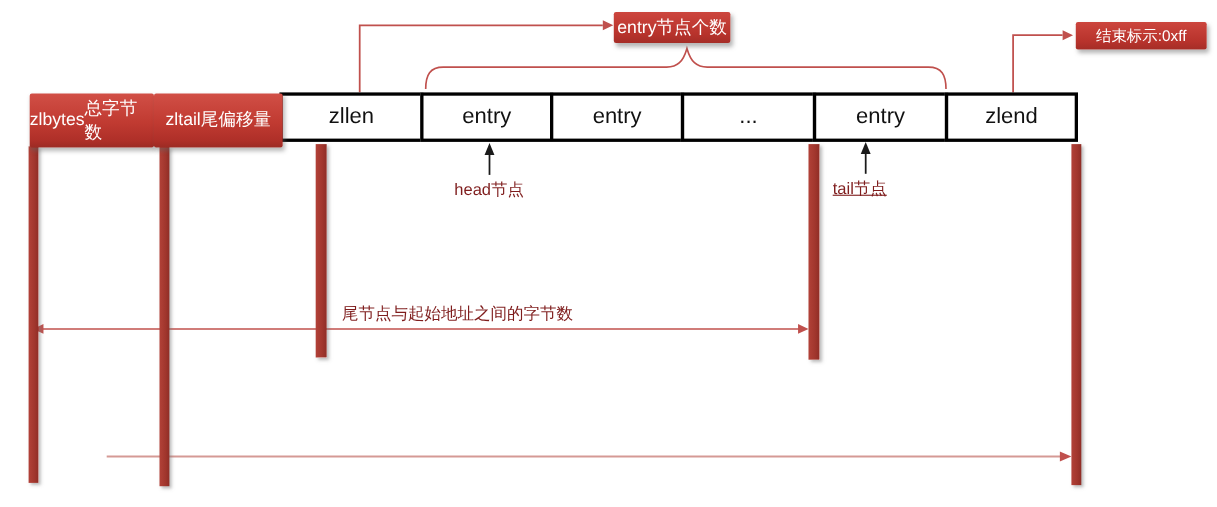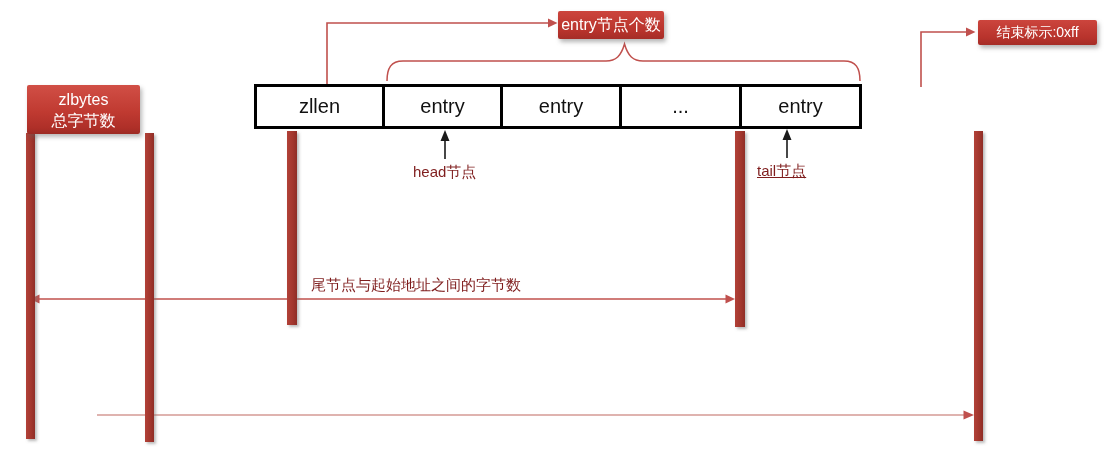--- a/index.html
+++ b/index.html
@@ -22,21 +22,21 @@
     z-index:2;
   }
   
   .redcell{
     position:absolute;
     top:85px;height:49px;
     background:linear-gradient(180deg,#d14f46 0%,#c03a31 55%,#ae2f28 88%,#9c2b24 100%);
     border-radius:2px;
     box-shadow:2px 3px 4px rgba(100,100,100,.45);
     box-sizing:border-box;
-    display:flex;flex-direction:column;align-items:center;justify-content:center;
+    display:flex;flex-direction:row;align-items:center;justify-content:center;
     color:#ffffff;line-height:21px;font-size:16px;
     z-index:3;
   }
   
   .callout{
     position:absolute;
     background:linear-gradient(180deg,#cc453d 0%,#b8332c 70%,#a52d27 100%);
     border-radius:2px;
     box-shadow:2px 3px 4px rgba(110,110,110,.5);
     color:#ffffff;
@@ -118,24 +118,31 @@
   </div>
   <div class="cell" style="left:500px;width:122px;">
     <span>entry</span>
   </div>
   <div class="cell" style="left:619px;width:123px;">
     <span>...</span>
   </div>
   <div class="cell" style="left:739px;width:123px;">
     <span>entry</span>
   </div>
+  <div class="cell" style="left:859px;width:121px;">
+    <span>zlend</span>
+  </div>
 
   <div class="redcell" style="left:27px;width:113px;">
     <span>zlbytes</span>
     <span>总字节数</span>
+  </div>
+  <div class="redcell" style="left:140px;width:117px;">
+    <span>zltail</span>
+    <span>尾偏移量</span>
   </div>
 
   <div class="callout" style="left:558px;top:11px;width:106px;height:28px;font-size:16px;">
     <span>entry节点个数</span>
   </div>
   <div class="callout" style="left:978px;top:20px;width:119px;height:25px;font-size:14px;">
     <span>结束标示:0xff</span>
   </div>
 
   <div class="note" style="left:413px;top:163px;">head节点</div>

